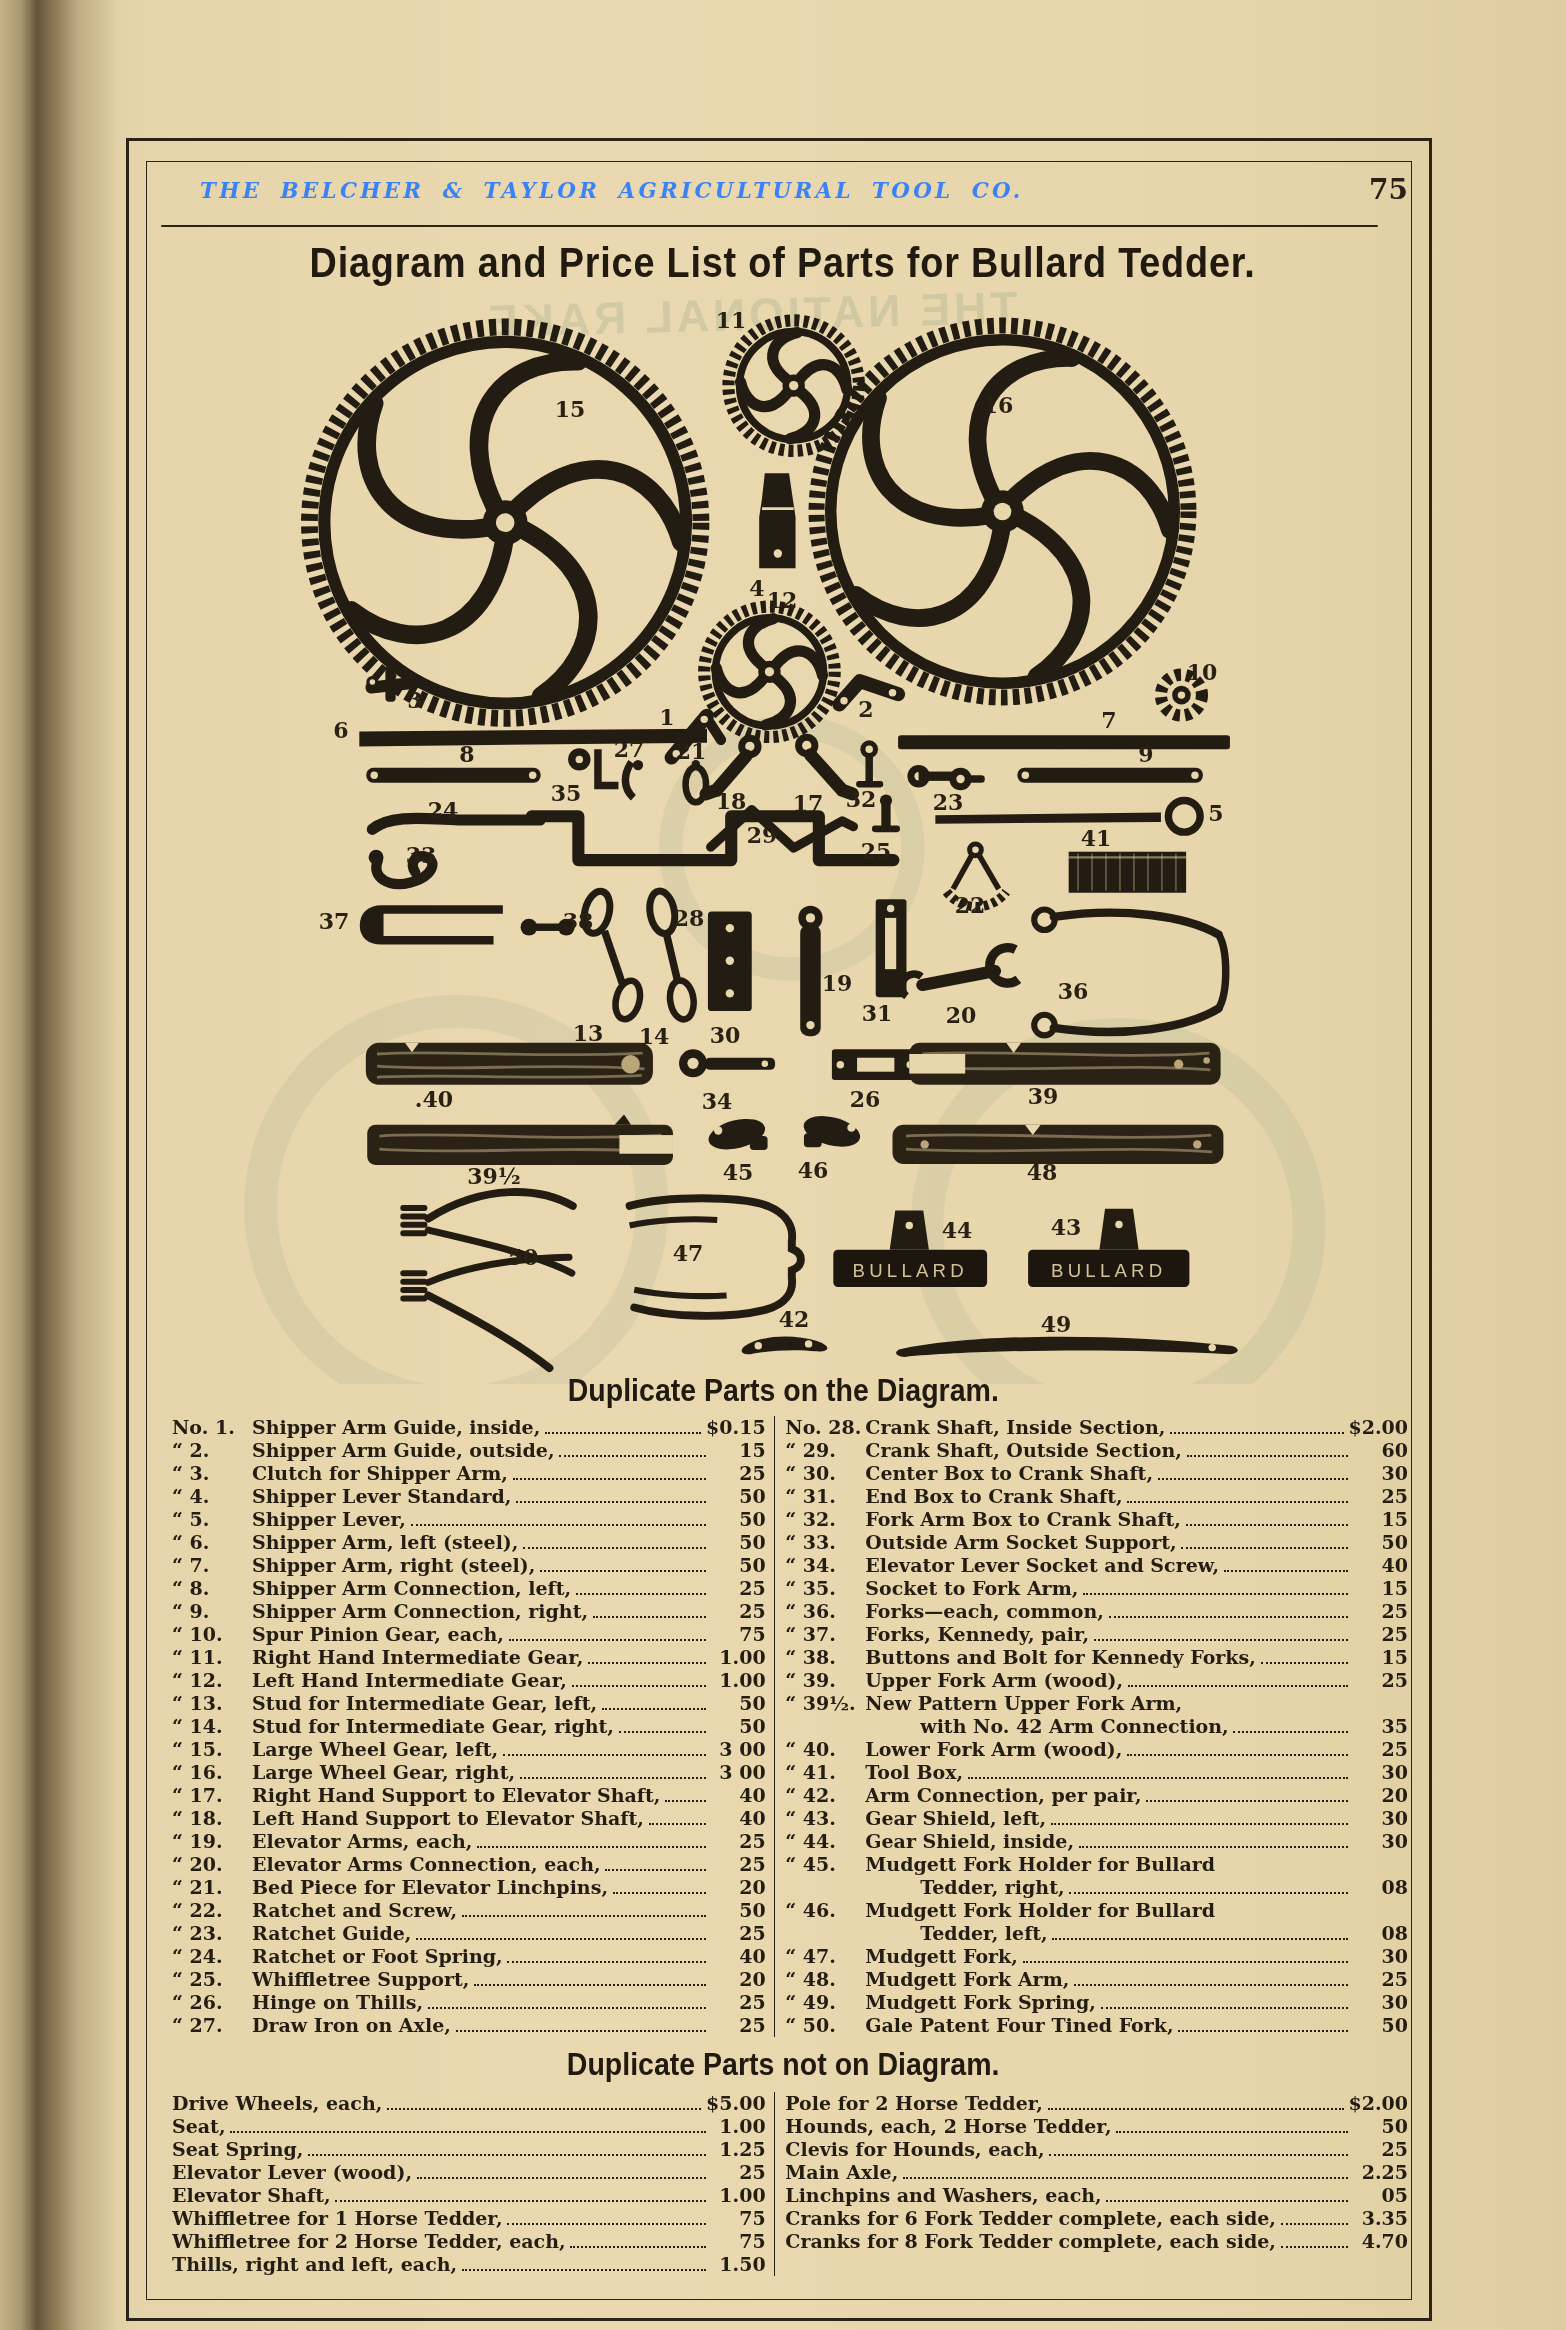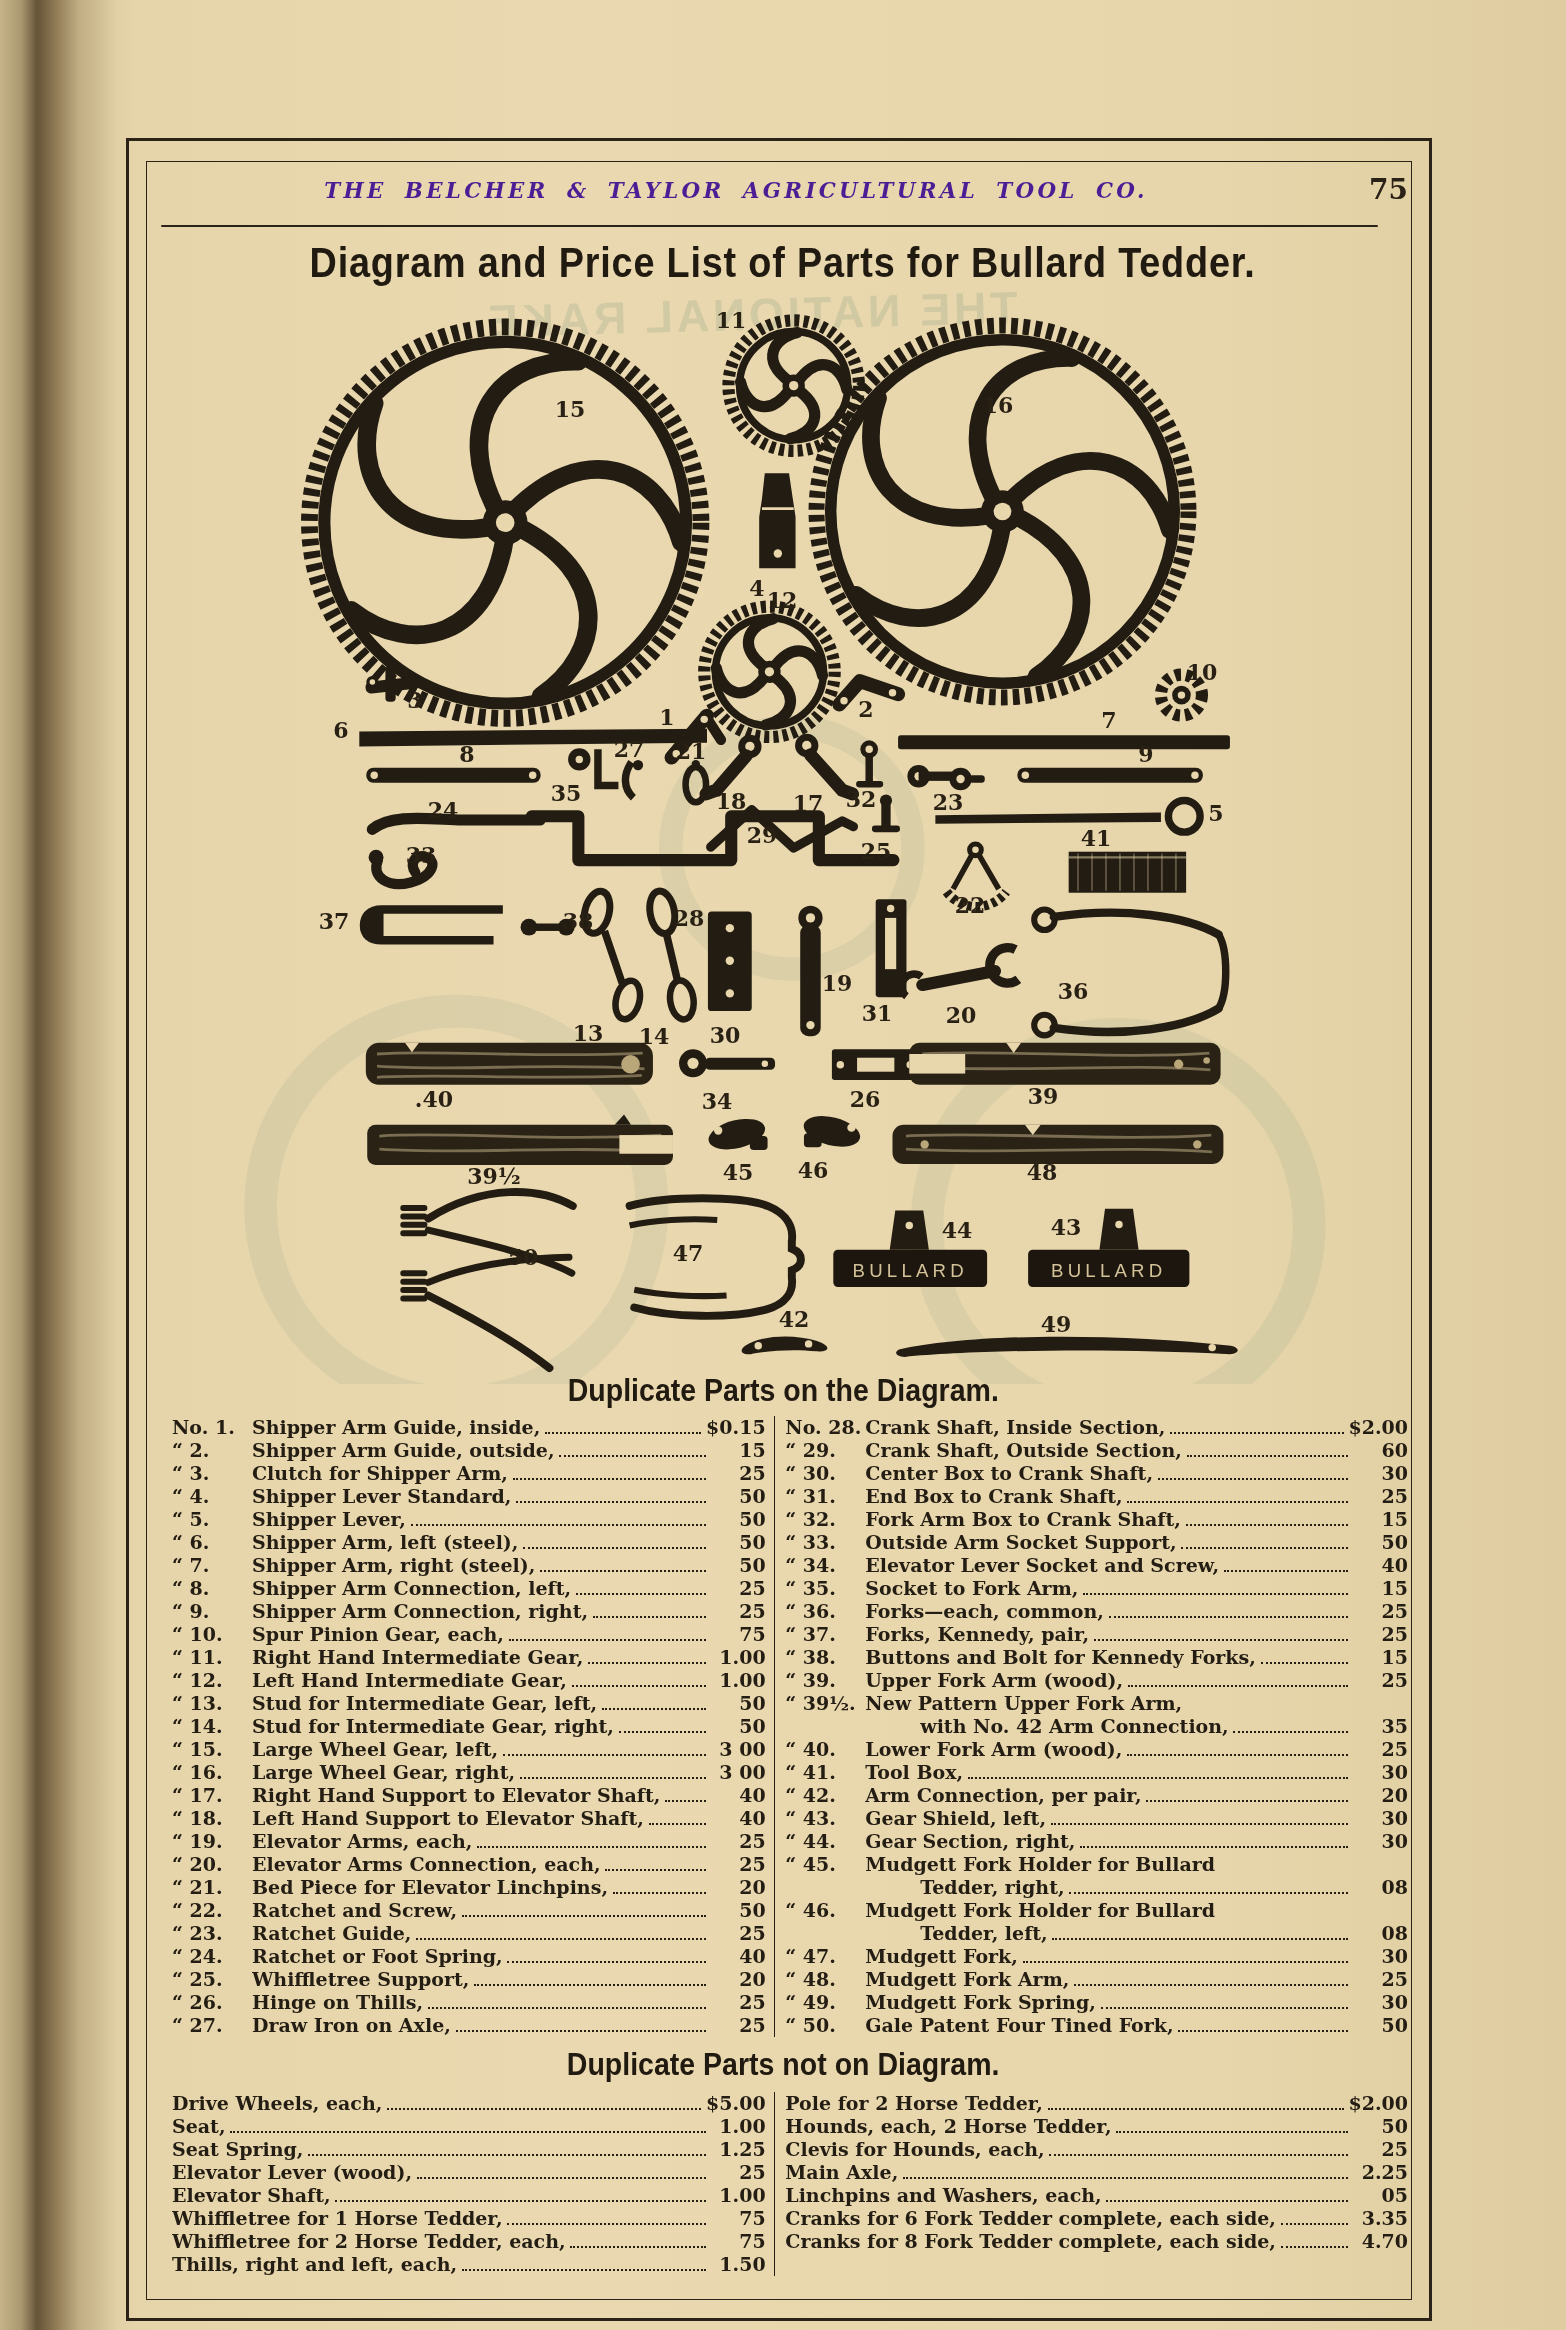--- a/index.html
+++ b/index.html
@@ -9,22 +9,22 @@
     font-family:"DejaVu Serif",serif;color:#241d13;
   }
   .gutter{position:absolute;left:0;top:0;width:117px;height:100%;
     background:linear-gradient(90deg,#c4b186 0px,#ac9a70 21px,#66543a 36px,#8a THIS 0) ;}
   .gutter{background:linear-gradient(90deg,#c4b186 0px,#ac9a70 21px,#66543a 36px,#8a7551 51px,#bfa c86 0);}
   
   .gutter{background:linear-gradient(90deg,#c6b388 0px,#aa9870 21px,#665439 37px,#8c7752 54px,#c2ae84 79px,rgba(231,214,172,0) 117px);}
   .frame{position:absolute;box-sizing:border-box;}
   .frame.outer{left:126px;top:138px;width:1306px;height:2183px;border:3.3px solid #2b2318;}
   .frame.inner{left:146px;top:161px;width:1266px;height:2139px;border:1.9px solid #2b2318;}
-  .masthead{position:absolute;left:200px;top:178px;width:1072px;text-align:center;
-    font:italic bold 21.4px "DejaVu Serif",serif;letter-spacing:3.3px;word-spacing:7.5px;color:#4c1d95;}
+  .masthead{position:absolute;left:200px;top:178px;width:1072px;text-align:left;
+    font:italic bold 21.4px "DejaVu Serif",serif;letter-spacing:3.3px;word-spacing:7.5px;color:#3b82f6;}
   .pageno{position:absolute;left:1349px;top:173px;width:79px;text-align:center;
     font:bold 28px "DejaVu Serif",serif;color:#2a2217;}
   .head-rule{position:absolute;left:161px;top:225px;width:1217px;height:2.3px;background:#2b2318;border-radius:1.4px;}
   .big-title{position:absolute;left:154px;top:239px;width:1258px;text-align:center;white-space:nowrap;}
   .big-title .tt{display:inline-block;transform:scaleX(.90);transform-origin:center;
     font:bold 42px "Liberation Sans",sans-serif;letter-spacing:0.9px;color:#211a10;}
   .sec-title{position:absolute;width:1258px;left:154px;text-align:center;white-space:nowrap;}
   .sec-title .tt{display:inline-block;transform:scaleX(.92);transform-origin:center;
     font:bold 31px "Liberation Sans",sans-serif;color:#211a10;}
   #sec1-title{top:1373px;} #sec2-title{top:2047px;}
@@ -708,21 +708,21 @@
         <span class="p-price">20</span>
       </div>
       <div class="p-row">
         <span class="p-no">“ 43.</span>
         <span class="p-name">Gear Shield, left,</span>
         <span class="p-lead"></span>
         <span class="p-price">30</span>
       </div>
       <div class="p-row">
         <span class="p-no">“ 44.</span>
-        <span class="p-name">Gear Section, right,</span>
+        <span class="p-name">Gear Shield, inside,</span>
         <span class="p-lead"></span>
         <span class="p-price">30</span>
       </div>
       <div class="p-row">
         <span class="p-no">“ 45.</span>
         <span class="p-name">Mudgett Fork Holder for Bullard</span>
       </div>
       <div class="p-row indent">
         <span class="p-no"></span>
         <span class="p-name">Tedder, right,</span>

